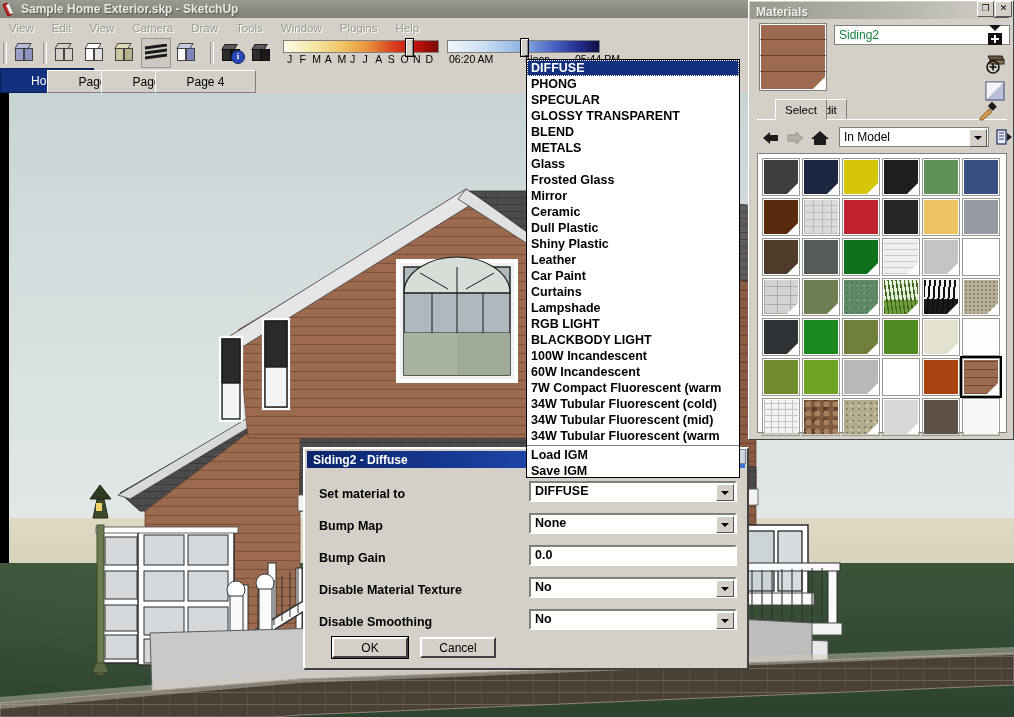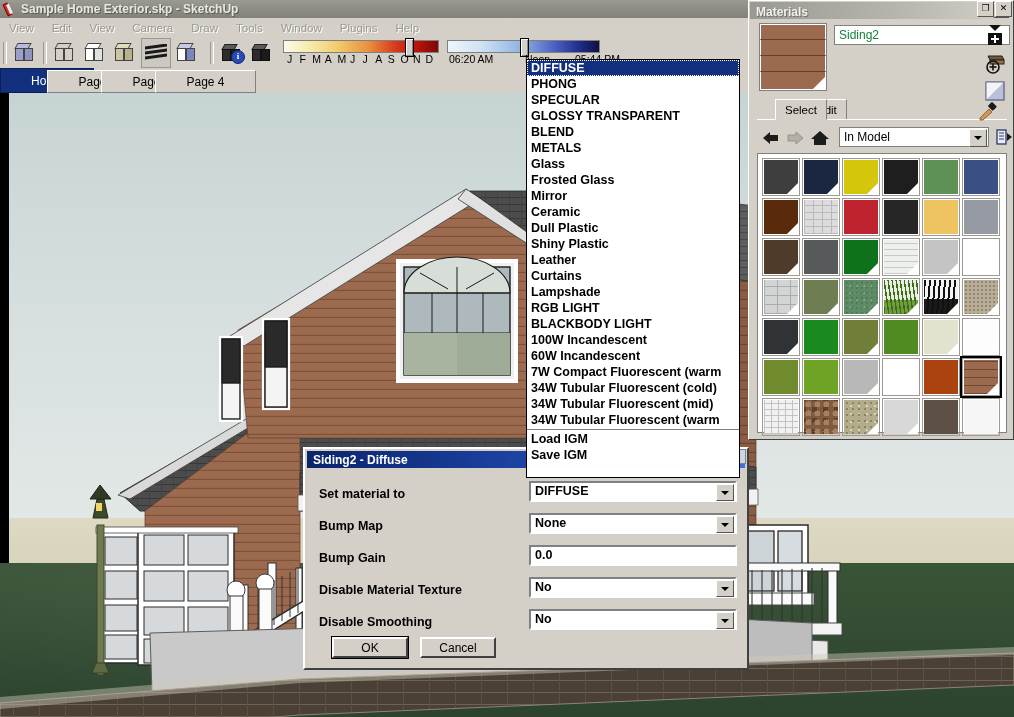--- a/index.html
+++ b/index.html
@@ -956,20 +956,21 @@
       <div class="dl-item">GLOSSY TRANSPARENT</div>
       <div class="dl-item">BLEND</div>
       <div class="dl-item">METALS</div>
       <div class="dl-item">Glass</div>
       <div class="dl-item">Frosted Glass</div>
       <div class="dl-item">Mirror</div>
       <div class="dl-item">Ceramic</div>
       <div class="dl-item">Dull Plastic</div>
       <div class="dl-item">Shiny Plastic</div>
       <div class="dl-item">Leather</div>
+      <div class="dl-item">Car Paint</div>
       <div class="dl-item">Curtains</div>
       <div class="dl-item">Lampshade</div>
       <div class="dl-item">RGB LIGHT</div>
       <div class="dl-item">BLACKBODY LIGHT</div>
       <div class="dl-item">100W Incandescent</div>
       <div class="dl-item">60W Incandescent</div>
       <div class="dl-item">7W Compact Fluorescent (warm</div>
       <div class="dl-item">34W Tubular Fluorescent (cold)</div>
       <div class="dl-item">34W Tubular Fluorescent (mid)</div>
       <div class="dl-item">34W Tubular Fluorescent (warm</div>

